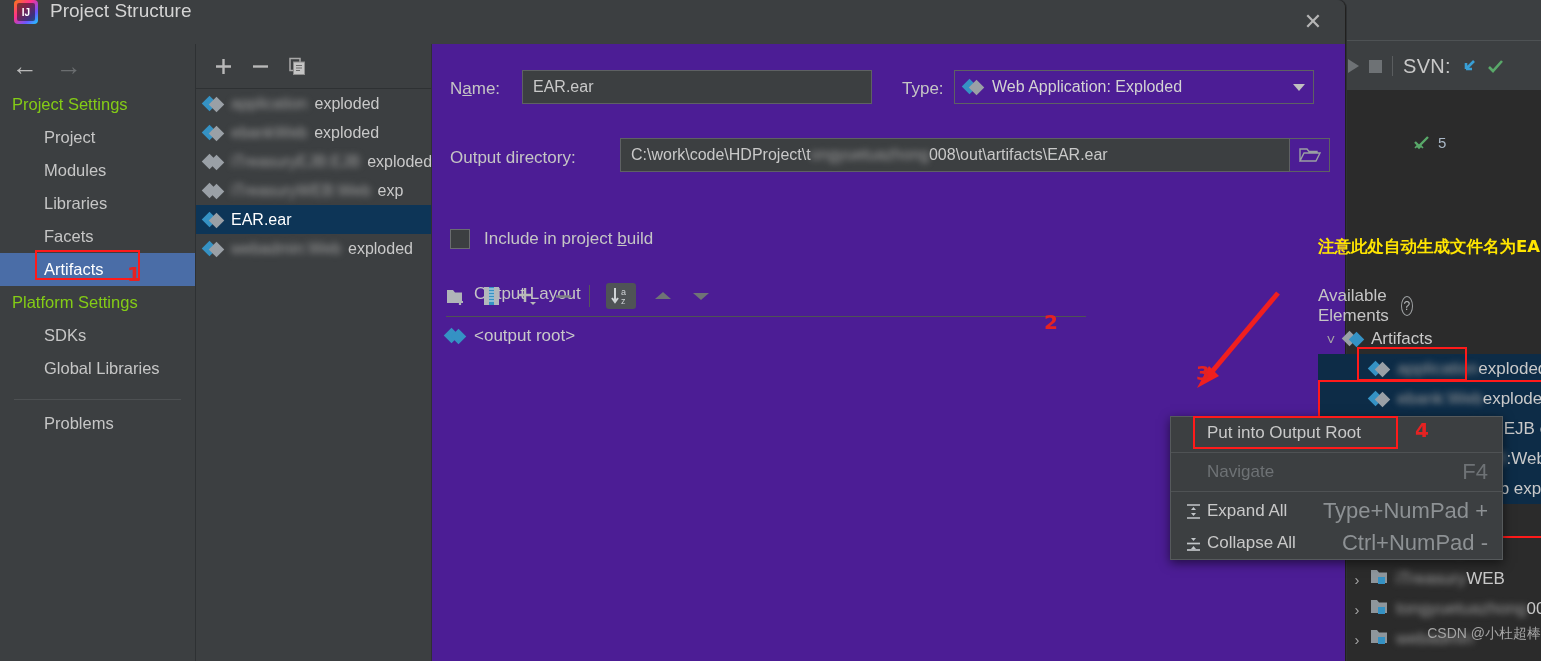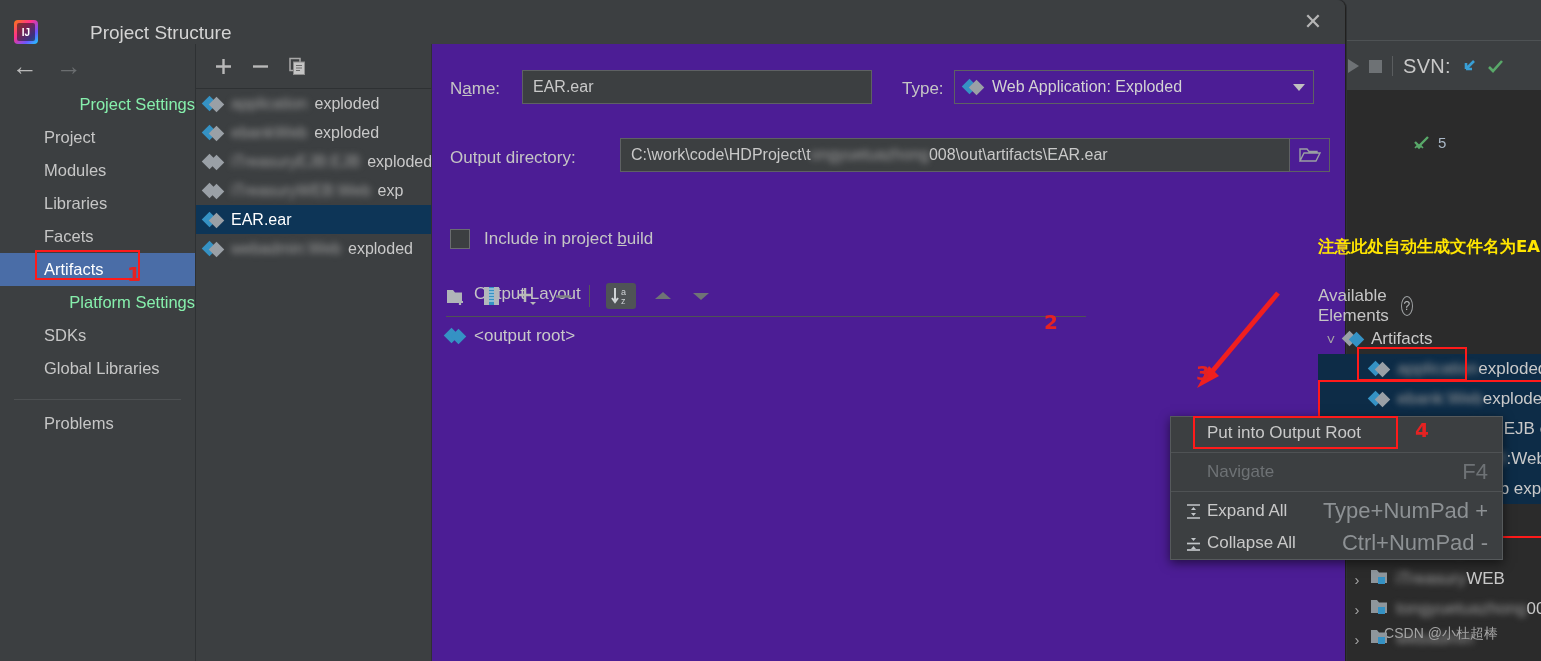--- a/index.html
+++ b/index.html
@@ -14,43 +14,43 @@
   #ide-bg{position:absolute;left:0;top:0;width:1541px;height:661px;background:#3c3f41;}
   #ide-toolbar{position:absolute;left:1340px;top:40px;width:201px;height:50px;background:#3c3f41;
      border-top:1px solid #4e5254;border-bottom:1px solid #323232;display:flex;align-items:center;padding-left:8px;gap:10px;}
   .tb-play{width:0;height:0;border-left:11px solid #6e7275;border-top:7px solid transparent;border-bottom:7px solid transparent;}
   .tb-stop{width:13px;height:13px;background:#6e7275;}
   .tb-sep{width:1px;height:20px;background:#5a5d5f;}
   #svn-label{font-size:20px;color:#c8c8c8;letter-spacing:.3px;}
   .svn-arrow{width:16px;height:16px;position:relative;}
   #ide-editor{position:absolute;left:1340px;top:90px;width:201px;height:571px;background:#2b2b2b;}
   #inspect-badge{position:absolute;left:1414px;top:134px;display:flex;align-items:center;gap:4px;font-size:15px;color:#a9b7c6;}
-  #watermark{position:absolute;left:1341px;top:625px;width:200px;text-align:center;font-size:14px;color:#a6a6a6;
+  #watermark{position:absolute;left:1341px;top:625px;width:200px;text-align:right;font-size:14px;color:#a6a6a6;
      font-family:"Liberation Sans","DejaVu Sans",sans-serif;}
 
   
   #dialog{position:absolute;left:0;top:0;width:1345px;height:661px;background:#3c3f41;
      border-right:1px solid #21201f;border-radius:0 8px 0 0;box-shadow:0 0 0 1px #2e3133;}
-  #titlebar{height:44px;display:flex;align-items:flex-end;padding-left:14px;position:relative;background:#3c3f41;border-radius:0 8px 0 0;gap:40px;}
+  #titlebar{height:44px;display:flex;align-items:flex-start;padding-left:14px;position:relative;background:#3c3f41;border-radius:0 8px 0 0;}
   #app-icon{width:24px;height:24px;border-radius:4px;position:relative;overflow:hidden;flex:none;
      background:linear-gradient(135deg,#f97a12 0%,#ff318c 38%,#6b57ff 72%,#18d4ff 100%);}
   #app-icon:after{content:"IJ";position:absolute;left:0;top:0;right:0;bottom:0;display:flex;align-items:center;justify-content:center;
      font-size:10px;font-weight:bold;color:#fff;background:rgba(20,20,25,.55);margin:3px;border-radius:2px;}
   #dialog-title{margin-left:12px;font-size:19px;color:#d4d4d4;}
   #close-btn{position:absolute;right:18px;top:8px;width:28px;height:28px;display:flex;align-items:center;justify-content:center;
      font-size:22px;color:#b6b6b6;line-height:1;cursor:default;}
 
   #body-area{position:absolute;left:0;top:44px;width:1345px;height:617px;display:flex;}
 
   
   #leftnav{width:195px;height:617px;background:#3c3f41;border-right:1px solid #2e3133;position:relative;}
   #nav-arrows{height:44px;display:flex;align-items:center;gap:18px;padding-left:12px;}
   .nav-arrow{font-size:26px;line-height:1;color:#b9b9b9;}
   .nav-arrow.dim{color:#6b6e70;}
-  .nav-group{font-size:16.5px;color:#86efac;padding:7px 0 7px 12px;text-align:right;}
+  .nav-group{font-size:16.5px;color:#84cc16;padding:7px 0 7px 12px;}
   .nav-item{font-size:16.5px;color:#c6c6c6;padding:7px 0 7px 44px;position:relative;}
   .nav-item.selected{background:#4a6da7;color:#ffffff;}
   #artifacts-hl{position:absolute;left:35px;top:-3px;width:105px;height:30px;border:2px solid #ff1a1a;box-sizing:border-box;}
   #nav-sep{height:1px;background:#4d5052;margin:14px 14px 0 14px;}
 
   
   #listpanel{width:235px;height:617px;background:#3c3f41;border-right:1px solid #2e3133;position:relative;}
   #list-toolbar{height:44px;display:flex;align-items:center;gap:18px;padding-left:18px;border-bottom:1px solid #2e3133;}
   .tbi{color:#b8b8b8;display:flex;align-items:center;justify-content:center;}
   .art-row{height:29px;display:flex;align-items:center;gap:7px;padding-left:8px;font-size:16px;color:#c9c9c9;white-space:nowrap;overflow:hidden;}

